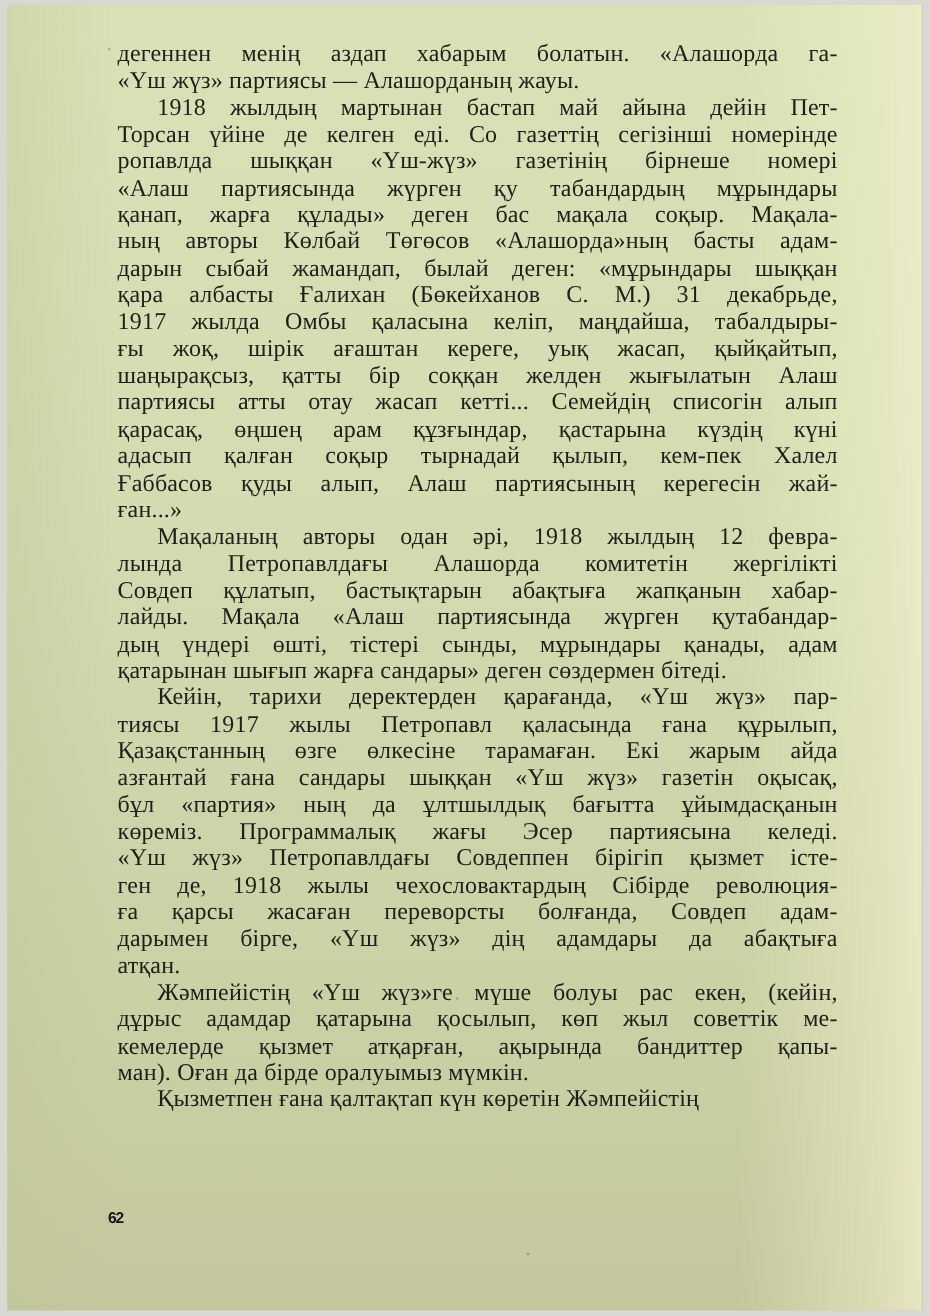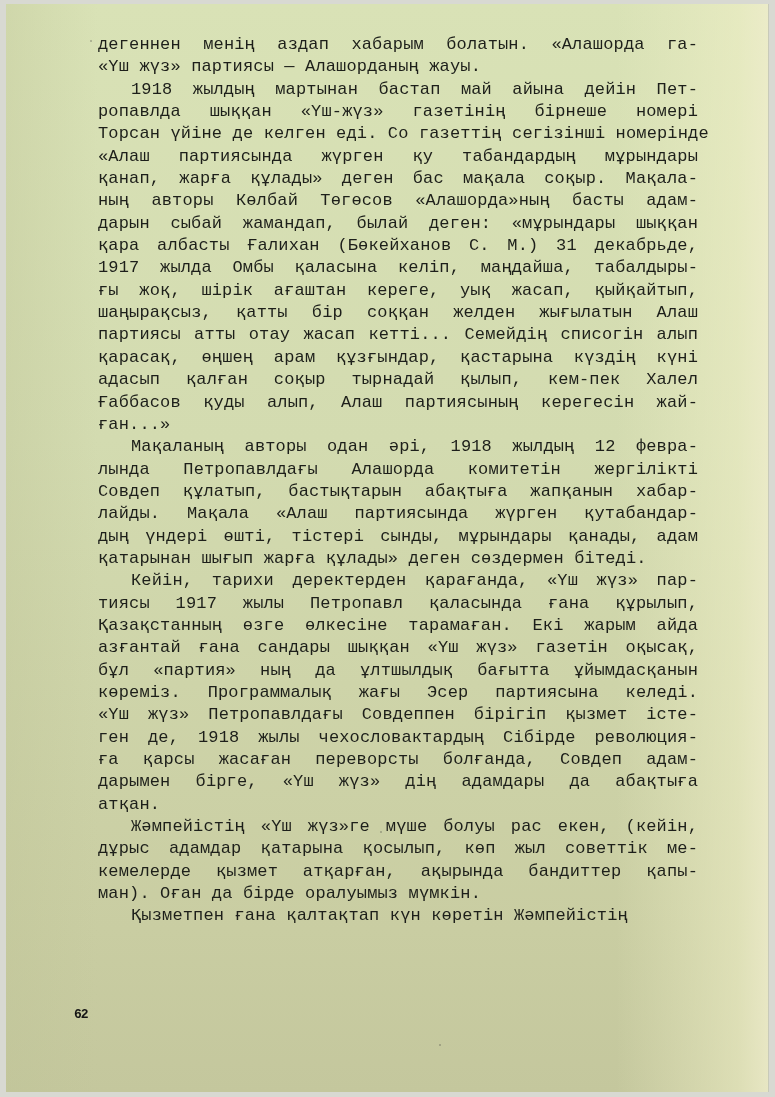--- a/index.html
+++ b/index.html
@@ -22,22 +22,22 @@
       background:
         linear-gradient(90deg, rgba(190,195,150,0.35) 0%, rgba(210,215,170,0) 12%, rgba(220,225,180,0) 80%, rgba(240,240,200,0.55) 96%, rgba(240,238,205,0.8) 100%),
         linear-gradient(180deg, #d9e2b6 0%, #d3dbb0 40%, #c9cda2 85%, #c4c79d 100%);
       box-shadow: 1px 0 0 #c8cab9;
     }
     .text-block {
       position: absolute;
       left: 92px;
       top: 30px;
       width: 600px;
-      font-family: Liberation Mono, monospace;
-      font-size: 17px;
+      font-family: Liberation Serif, serif;
+      font-size: 20px;
       line-height: 22.35px;
       color: #1d1f1a;
       text-align: justify;
       letter-spacing: 0.15px;
     }
     .line {
       display: block;
       white-space: nowrap;
       text-align-last: justify;
       text-align: justify;
@@ -45,23 +45,23 @@
       overflow: visible;
     }
     .line.last {
       text-align-last: left;
     }
     .line.indent {
       padding-left: 33px;
     }
     .page-number {
       position: absolute;
-      left: 68px;
+      left: 84px;
       top: 1003px;
-      font-family: Liberation Mono, monospace;
+      font-family: Liberation Sans, sans-serif;
       font-weight: bold;
       font-size: 13px;
       color: #141414;
       letter-spacing: -1px;
     }
     .speck {
       position: absolute;
       width: 2px;
       height: 2px;
       border-radius: 50%;
@@ -72,43 +72,43 @@
 <body>
 
 <div class="page">
   <div class="text-block" id="text-block">
       <div>
         <span class="line">дегеннен менің аздап хабарым болатын. «Алашорда га-</span>
         <span class="line last">«Үш жүз» партиясы — Алашорданың жауы.</span>
       </div>
       <div>
         <span class="line indent">1918 жылдың мартынан бастап май айына дейін Пет-</span>
+        <span class="line">Торсан үйіне де келген еді. Со газеттің сегізінші номерінде</span>
         <span class="line">ропавлда шыққан «Үш-жүз» газетінің бірнеше номері</span>
-        <span class="line">Торсан үйіне де келген еді. Со газеттің сегізінші номерінде</span>
         <span class="line">«Алаш партиясында жүрген қу табандардың мұрындары</span>
         <span class="line">қанап, жарға құлады» деген бас мақала соқыр. Мақала-</span>
         <span class="line">ның авторы Көлбай Төгөсов «Алашорда»ның басты адам-</span>
         <span class="line">дарын сыбай жамандап, былай деген: «мұрындары шыққан</span>
         <span class="line">қара албасты Ғалихан (Бөкейханов С. М.) 31 декабрьде,</span>
         <span class="line">1917 жылда Омбы қаласына келіп, маңдайша, табалдыры-</span>
         <span class="line">ғы жоқ, шірік ағаштан кереге, уық жасап, қыйқайтып,</span>
         <span class="line">шаңырақсыз, қатты бір соққан желден жығылатын Алаш</span>
         <span class="line">партиясы атты отау жасап кетті... Семейдің списогін алып</span>
         <span class="line">қарасақ, өңшең арам құзғындар, қастарына күздің күні</span>
         <span class="line">адасып қалған соқыр тырнадай қылып, кем-пек Халел</span>
         <span class="line">Ғаббасов қуды алып, Алаш партиясының керегесін жай-</span>
         <span class="line last">ған...»</span>
       </div>
       <div>
         <span class="line indent">Мақаланың авторы одан әрі, 1918 жылдың 12 февра-</span>
         <span class="line">лында Петропавлдағы Алашорда комитетін жергілікті</span>
         <span class="line">Совдеп құлатып, бастықтарын абақтыға жапқанын хабар-</span>
         <span class="line">лайды. Мақала «Алаш партиясында жүрген қутабандар-</span>
         <span class="line">дың үндері өшті, тістері сынды, мұрындары қанады, адам</span>
-        <span class="line last">қатарынан шығып жарға құлады» деген сөздермен бітеді.</span>
+        <span class="line last">қатарынан шығып жарға сандары» деген сөздермен бітеді.</span>
       </div>
       <div>
         <span class="line indent">Кейін, тарихи деректерден қарағанда, «Үш жүз» пар-</span>
         <span class="line">тиясы 1917 жылы Петропавл қаласында ғана құрылып,</span>
         <span class="line">Қазақстанның өзге өлкесіне тарамаған. Екі жарым айда</span>
         <span class="line">азғантай ғана сандары шыққан «Үш жүз» газетін оқысақ,</span>
         <span class="line">бұл «партия» ның да ұлтшылдық бағытта ұйымдасқанын</span>
         <span class="line">көреміз. Программалық жағы Эсер партиясына келеді.</span>
         <span class="line">«Үш жүз» Петропавлдағы Совдеппен бірігіп қызмет істе-</span>
         <span class="line">ген де, 1918 жылы чехословактардың Сібірде революция-</span>

